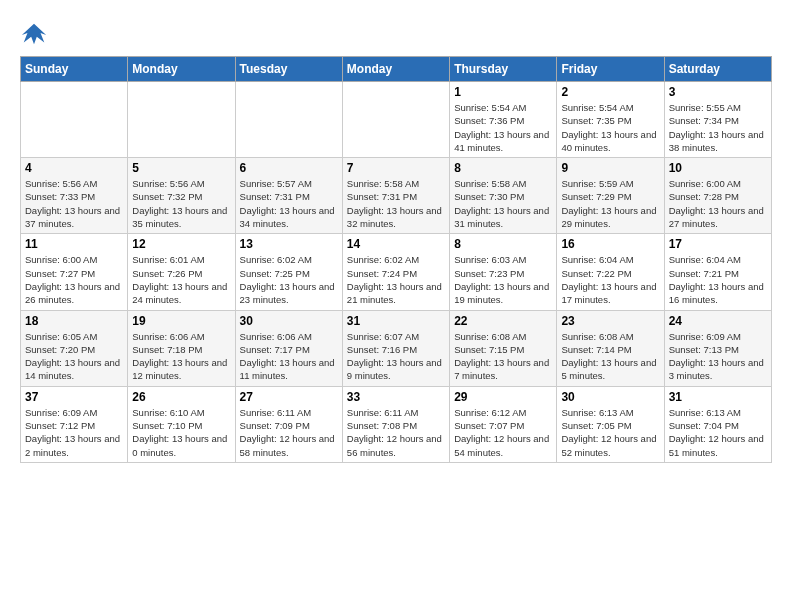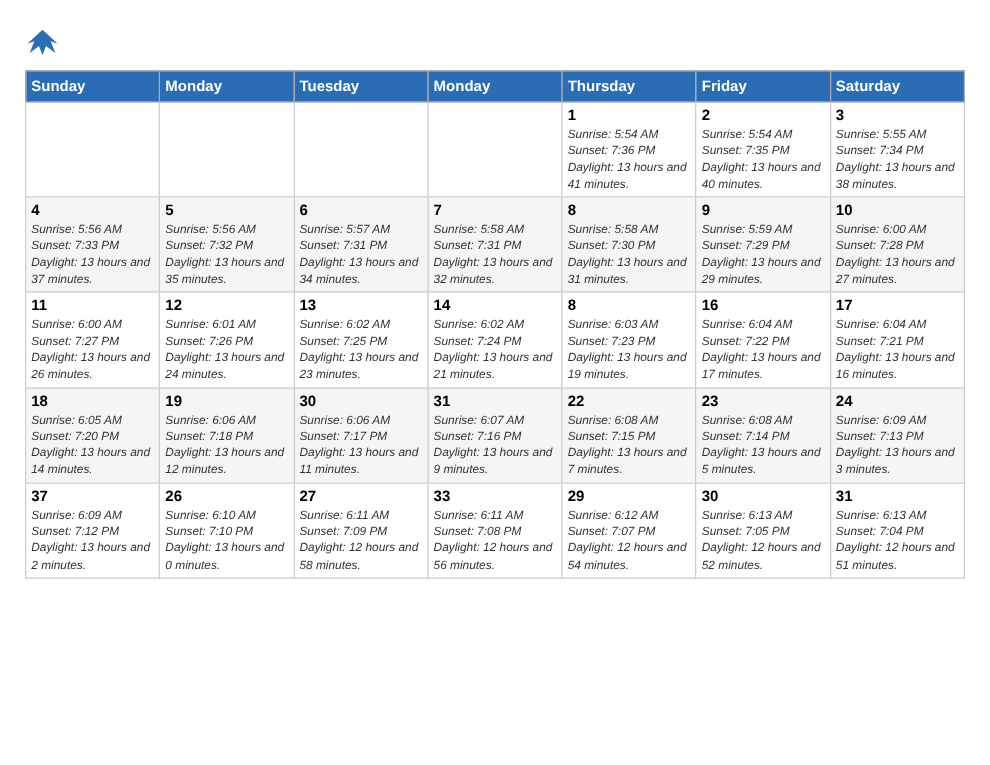--- a/index.html
+++ b/index.html
@@ -78,21 +78,20 @@
       font-weight: bold;
       font-size: 12px;
       color: #000;
       display: block;
       margin-bottom: 2px;
     }
     .day-info {
       font-size: 9.5px;
       color: #333;
       line-height: 1.4;
-      font-style: italic;
     }
     .empty-cell {
       background: #fff !important;
     }
     .calendar tr:nth-child(even) .empty-cell {
       background: #f5f5f5 !important;
     }
   </style>
 </head>
 <body>

